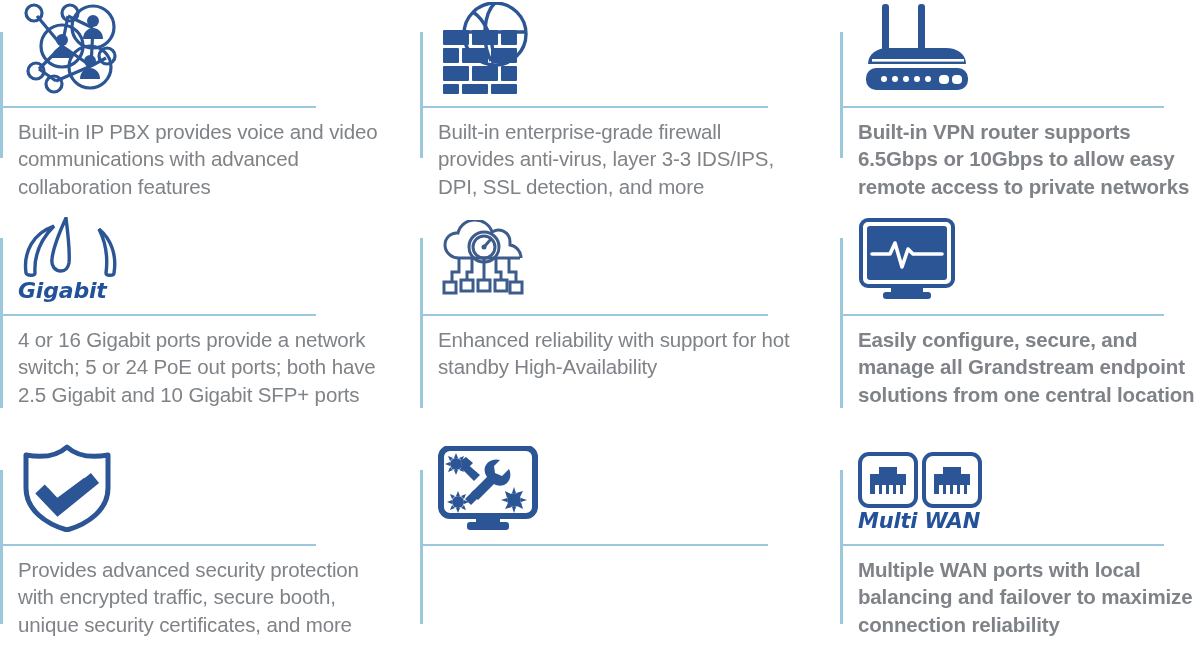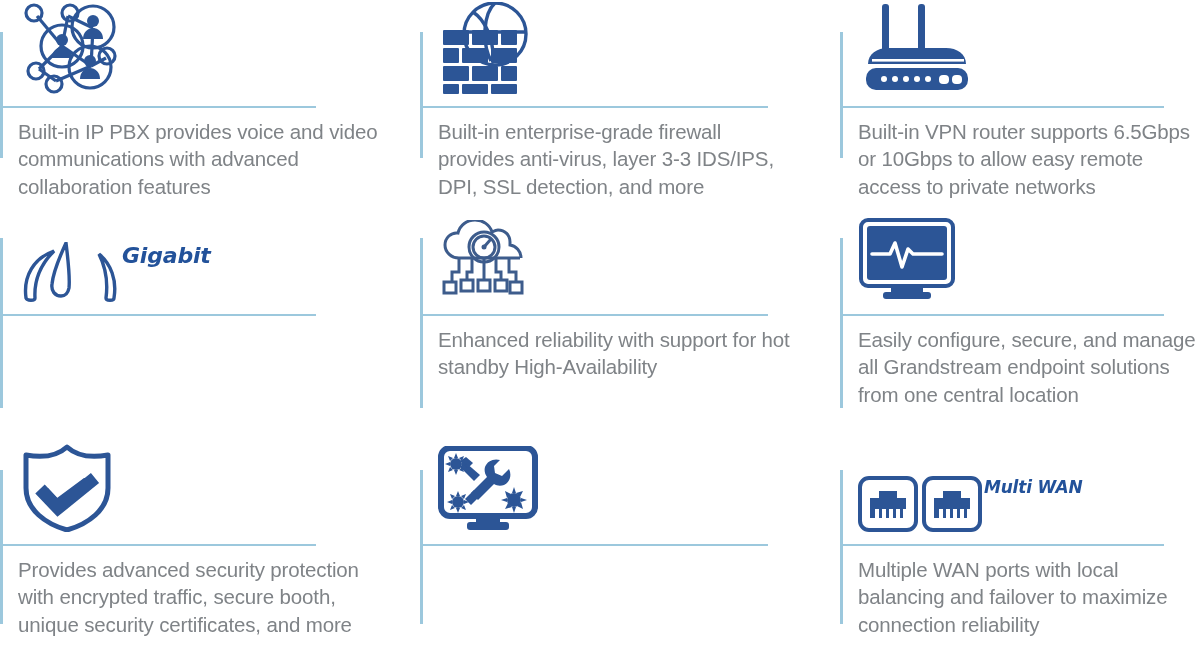--- a/index.html
+++ b/index.html
@@ -38,54 +38,54 @@
     align-items: flex-end;
     padding-bottom: 2px;
   }
   .icon-area.tall { height: 104px; }
   .icon-wrap {
     display: block;
     line-height: 0;
   }
   .brandmark {
     display: flex;
-    flex-direction: row;
+    flex-direction: column;
     align-items: flex-start;
     line-height: 0;
   }
   .brandmark-label {
     font-family: "DejaVu Sans", sans-serif;
     font-weight: bold;
     font-style: italic;
     font-size: 22px;
     color: #23529a;
     letter-spacing: -0.2px;
     line-height: 1;
     margin-top: 3px;
   }
-  .brandmark-label.small { font-size: 17px; }
+  .brandmark-label.small { font-size: 21px; }
   .h-rule {
     height: 2px;
     background: #9cc8dd;
     margin-top: 10px;
     margin-bottom: 10px;
     margin-left: -18px;
   }
   .h-rule.c1 { width: 316px; }
   .h-rule.c2 { width: 348px; }
   .h-rule.c3 { width: 324px; }
   .feature-text {
     font-family: "Liberation Sans", sans-serif;
     font-size: 20.5px;
     line-height: 1.33;
     color: #7f8387;
     letter-spacing: -0.15px;
     max-width: 360px;
   }
-  .col3 .feature-text { max-width: 352px; }
+  .col3 .feature-text { max-width: 352px; font-weight: bold; }
 
   
   .r1 .v-rule { top: 32px; bottom: 42px; }
   .r2 .v-rule { top: 38px; bottom: 22px; }
   .r3 .v-rule { top: 40px; bottom: 22px; }
 </style>
 </head>
 <body>
 
 <div class="feature-grid">
@@ -199,20 +199,21 @@
               <path d="M8 56c-3-22 8-40 28-47 -14 14 -20 30 -19 47 0 3 -8 3 -9 0z"></path>
               <path d="M43 54c-6 0 -10-5 -9-12 1-10 8-28 14-41 2 16 4 35 3 45 -1 5 -4 8 -8 8z"></path>
               <path d="M96 56c3-18 -3-34 -15-44 7 14 9 29 7 44 0 3 8 3 8 0z"></path>
             </g>
           </svg>
         </span>
         <span class="brandmark-label">Gigabit</span>
       </span>
     </div>
     <div class="h-rule c1"></div>
+    <p class="feature-text">4 or 16 Gigabit ports provide a network switch; 5 or 24 PoE out ports; both have 2.5 Gigabit and 10 Gigabit SFP+ ports</p>
   </div>
 
   <div class="feature-cell col2 r2">
     <div class="v-rule"></div>
     <div class="icon-area tall">
       <span class="icon-wrap">
         <svg width="92" height="82" viewBox="0 0 92 82">
           <g fill="none" stroke="#3d5c8c" stroke-width="3">
             <path d="M21 38c-8 0-14-6-14-13 0-7 6-13 13-12 2-8 9-13 17-13 8 0 15 5 17 12 2-1 4-2 6-2 7 0 12 5 12 12 0 1 0 2 0 3 6 1 11 6 11 13 0 0 0 0 0 0"></path>
             <path d="M82 38c-1 0-2 0-3 0"></path>

